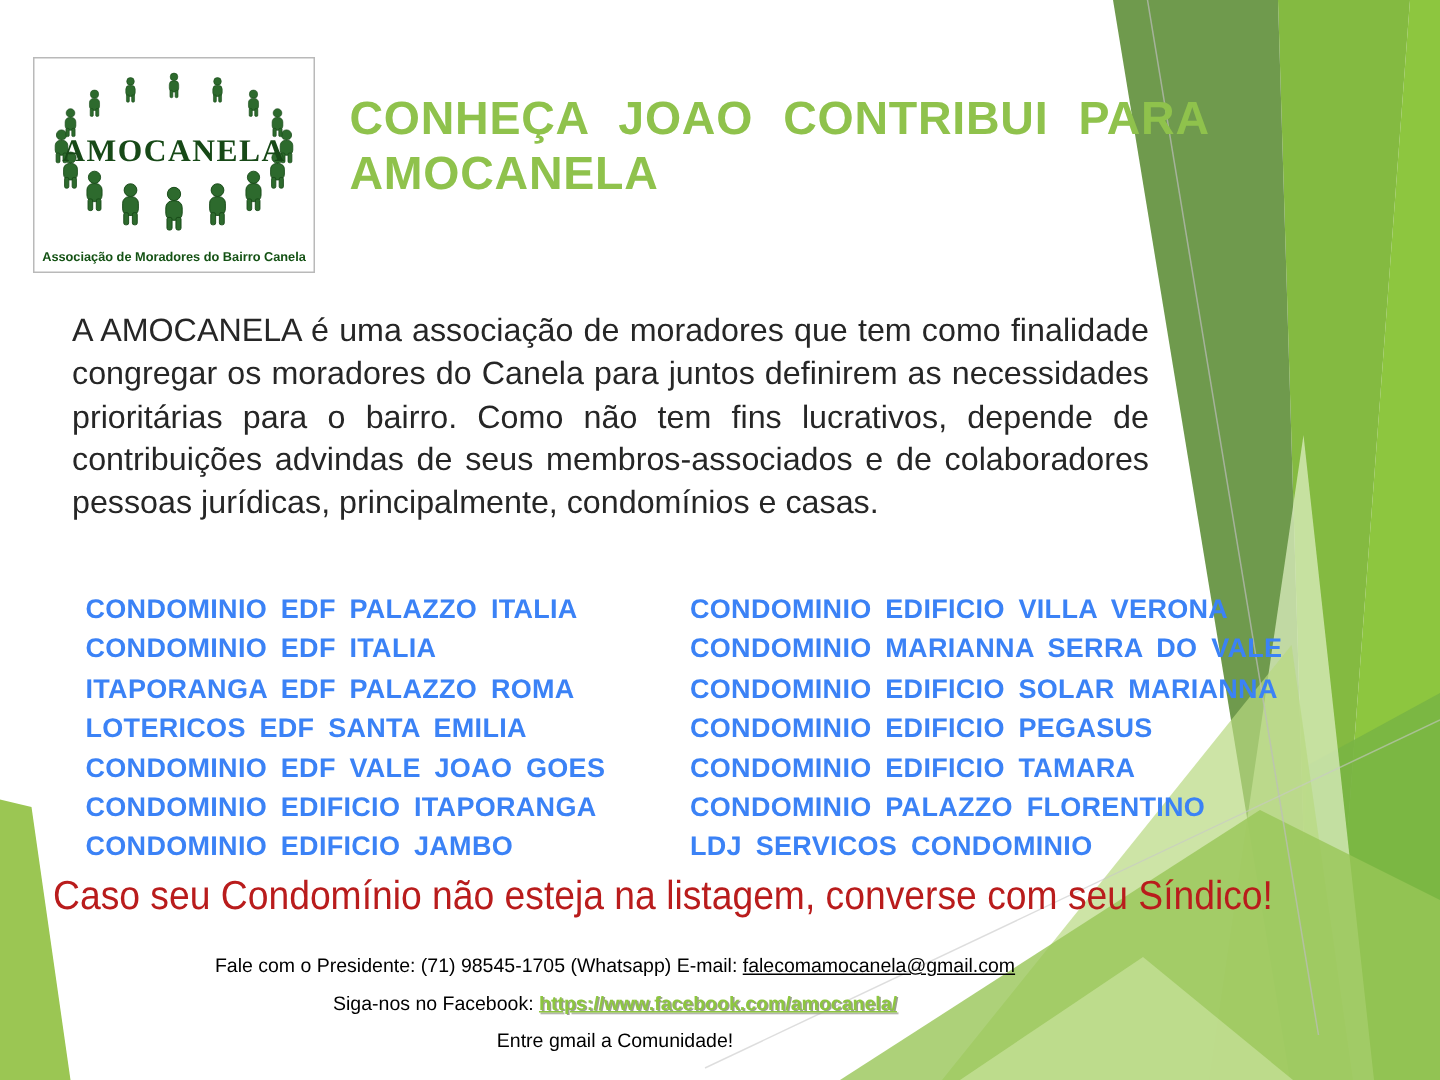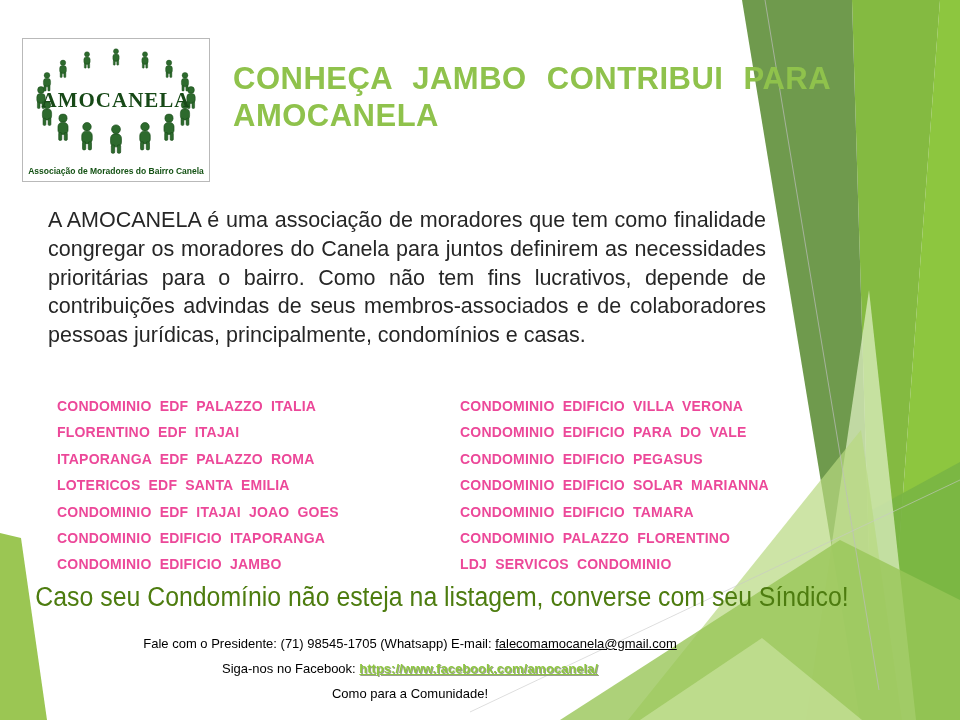--- a/index.html
+++ b/index.html
@@ -33,28 +33,28 @@
   .intro p{margin:12px;text-align:justify;}
 
   
   .columns{
     position:absolute;left:57px;top:393px;width:760px;
     display:flex;
   }
   .col{list-style:none;margin:0;padding:0;}
   .col-left{width:403px;flex:0 0 403px;}
   .col li{
-    font-size:14px;font-weight:bold;color:#ec4899;
+    font-size:18px;font-weight:bold;color:#3b82f6;
     line-height:26.4px;letter-spacing:.2px;word-spacing:4px;white-space:nowrap;
   }
 
   
   .notice{
     position:absolute;left:0;top:582px;width:875px;text-align:center;
-    font-size:27px;color:#4d7c0f;
+    font-size:27px;color:#b91c1c;
   }
   .notice span{display:inline-block;transform:scaleX(.92);transform-origin:50% 0;white-space:nowrap;}
 
   
   .contact{
     position:absolute;left:0;top:631px;width:820px;text-align:center;
     font-size:13px;line-height:25px;color:#000;
   }
   .contact a{cursor:pointer;}
   .email-link{color:#000;text-decoration:underline;}
@@ -109,57 +109,57 @@
         <use href="#prs" transform="translate(93,19) scale(0.75)"></use>
         <use href="#prs" transform="translate(122,22) scale(0.75)"></use>
         <use href="#prs" transform="translate(146,31) scale(0.8)"></use>
         <use href="#prs" transform="translate(162,44) scale(0.85)"></use>
         <text x="93" y="68" text-anchor="middle" font-family="Liberation Serif, serif" font-weight="bold" font-size="21" letter-spacing="1" fill="#174917">AMOCANELA</text>
         <text x="93" y="135" text-anchor="middle" font-family="Liberation Sans, sans-serif" font-weight="bold" font-size="8.5" fill="#145214">Associação de Moradores do Bairro Canela</text>
       </svg>
     </div>
 
     <h1 class="title" style="color:#8FC24C;">
-      <span class="t-line1">CONHEÇA JAMBO CONTRIBUI PARA</span><br>
+      <span class="t-line1">CONHEÇA JOAO CONTRIBUI PARA</span><br>
       <span class="t-line2">AMOCANELA</span>
     </h1>
 
     <div class="intro">
       <p>A AMOCANELA é uma associação de moradores que tem como finalidade congregar os moradores do Canela para juntos definirem as necessidades prioritárias para o bairro. Como não tem fins lucrativos, depende de contribuições advindas de seus membros-associados e de colaboradores pessoas jurídicas, principalmente, condomínios e casas.</p>
     </div>
 
     <div class="columns">
       <ul class="col col-left">
         <li>CONDOMINIO EDF PALAZZO ITALIA</li>
-        <li>FLORENTINO EDF ITAJAI</li>
+        <li>CONDOMINIO EDF ITALIA</li>
         <li>ITAPORANGA EDF PALAZZO ROMA</li>
         <li>LOTERICOS EDF SANTA EMILIA</li>
-        <li>CONDOMINIO EDF ITAJAI JOAO GOES</li>
+        <li>CONDOMINIO EDF VALE JOAO GOES</li>
         <li>CONDOMINIO EDIFICIO ITAPORANGA</li>
         <li>CONDOMINIO EDIFICIO JAMBO</li>
       </ul>
       <ul class="col col-right">
         <li>CONDOMINIO EDIFICIO VILLA VERONA</li>
-        <li>CONDOMINIO EDIFICIO PARA DO VALE</li>
+        <li>CONDOMINIO MARIANNA SERRA DO VALE</li>
+        <li>CONDOMINIO EDIFICIO SOLAR MARIANNA</li>
         <li>CONDOMINIO EDIFICIO PEGASUS</li>
-        <li>CONDOMINIO EDIFICIO SOLAR MARIANNA</li>
         <li>CONDOMINIO EDIFICIO TAMARA</li>
         <li>CONDOMINIO PALAZZO FLORENTINO</li>
         <li>LDJ SERVICOS CONDOMINIO</li>
       </ul>
     </div>
 
     <div class="notice">
       <span>Caso seu Condomínio não esteja na listagem, converse com seu Síndico!</span>
     </div>
 
     <div class="contact">
       <div>
         <span>Fale com o Presidente: (71) 98545-1705 (Whatsapp) E-mail: </span><a class="email-link">falecomamocanela@gmail.com</a>
       </div>
       <div>
         <span>Siga-nos no Facebook: </span><a class="fb-link" style="color:#8DC63F;">https://www.facebook.com/amocanela/</a>
       </div>
-      <div>Como para a Comunidade!</div>
+      <div>Entre gmail a Comunidade!</div>
     </div>
 
   </div>
 </div>
 
 </body></html>

